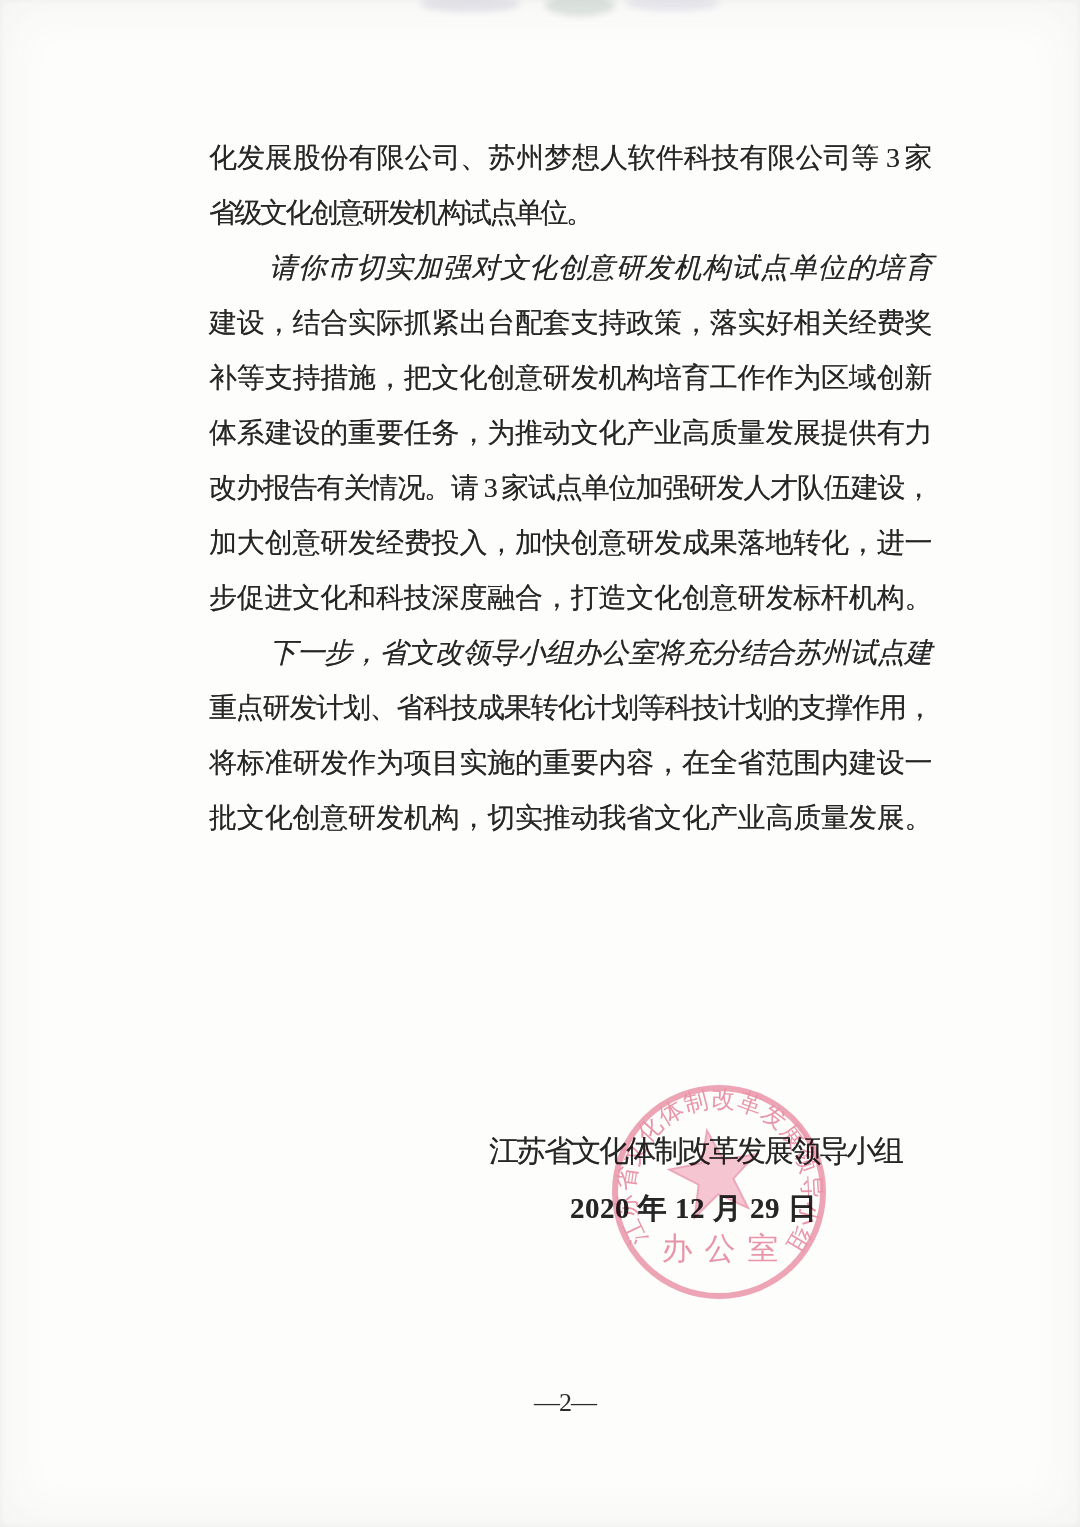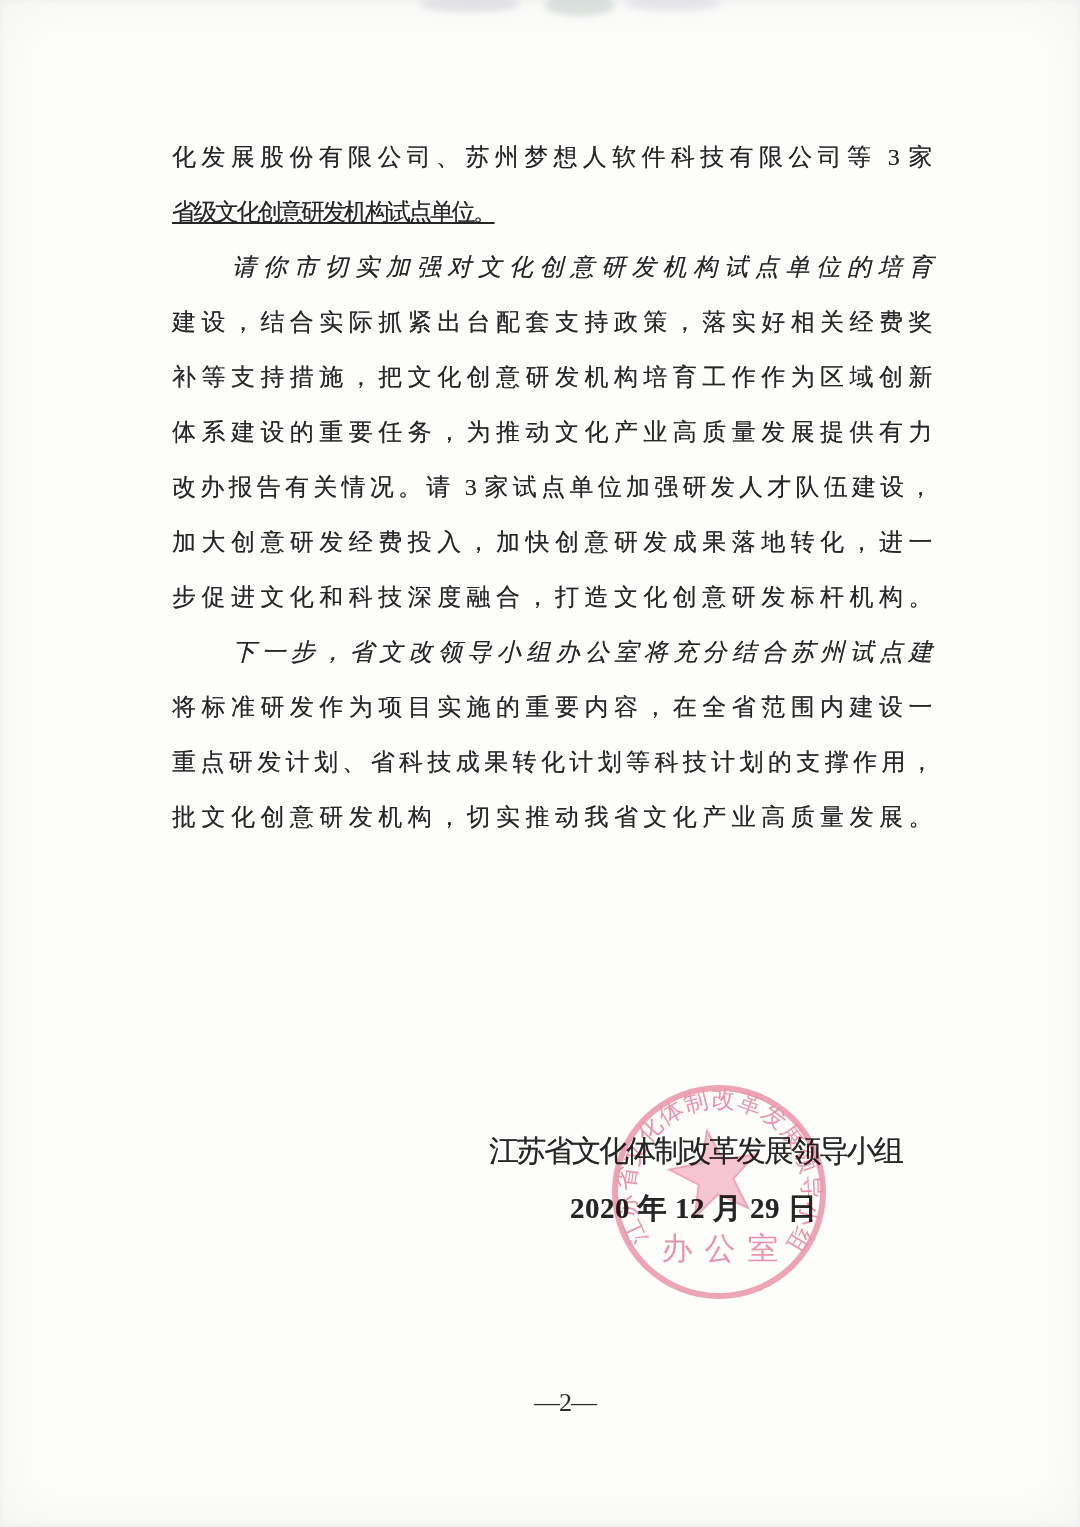--- a/index.html
+++ b/index.html
@@ -18,25 +18,25 @@
   .s1 { left:420px; top:-4px; width:100px; height:16px; background:rgba(168,168,190,0.28); }
   .s2 { left:545px; top:-6px; width:70px;  height:22px; background:rgba(150,168,158,0.30); }
   .s3 { left:625px; top:-4px; width:95px;  height:15px; background:rgba(172,172,196,0.24); }
 
   .body-text {
     position:absolute; left:172px; top:130px; width:758px;
     text-shadow:0 0 0.6px rgba(20,20,20,0.55);
   }
   .line {
     height:55px; line-height:55px;
-    font-size:24px; letter-spacing:-2.5px;
+    font-size:28px; letter-spacing:-2.5px;
     white-space:nowrap;
-    text-align:justify; text-align-last:justify; text-justify:inter-character;
+    text-align:justify; text-align-last:justify; text-justify:inter-character;margin-left:37px;
   }
-  .line.noj { text-align:center; text-align-last:left;text-decoration:underline; }
+  .line.noj { text-align:center; text-align-last:left; }
   .line.indent { padding-left:60px;font-style:italic; }
   .line.tight { letter-spacing:-3.8px; }
 
   .signature {
     position:absolute; left:489px; top:1131px;
     font-size:30px; letter-spacing:-2.5px; white-space:nowrap;
     text-shadow:0 0 0.6px rgba(20,20,20,0.5);
   }
   .date {
     position:absolute; left:570px; top:1189px;
@@ -72,22 +72,22 @@
     <div class="line">化发展股份有限公司、苏州梦想人软件科技有限公司等 3 家</div>
     <div class="line noj">省级文化创意研发机构试点单位。</div>
     <div class="line indent">请你市切实加强对文化创意研发机构试点单位的培育</div>
     <div class="line">建设，结合实际抓紧出台配套支持政策，落实好相关经费奖</div>
     <div class="line">补等支持措施，把文化创意研发机构培育工作作为区域创新</div>
     <div class="line">体系建设的重要任务，为推动文化产业高质量发展提供有力</div>
     <div class="line">改办报告有关情况。请 3 家试点单位加强研发人才队伍建设，</div>
     <div class="line">加大创意研发经费投入，加快创意研发成果落地转化，进一</div>
     <div class="line">步促进文化和科技深度融合，打造文化创意研发标杆机构。</div>
     <div class="line indent">下一步，省文改领导小组办公室将充分结合苏州试点建</div>
+    <div class="line tight">重点研发计划、省科技成果转化计划等科技计划的支撑作用，</div>
     <div class="line">将标准研发作为项目实施的重要内容，在全省范围内建设一</div>
-    <div class="line tight">重点研发计划、省科技成果转化计划等科技计划的支撑作用，</div>
     <div class="line">批文化创意研发机构，切实推动我省文化产业高质量发展。</div>
   </div>
 
   <div class="signature">江苏省文化体制改革发展领导小组</div>
   <div class="date">2020 年 12 月 29 日</div>
 
   <svg class="seal" viewBox="0 0 234 234">
     <circle cx="117" cy="117" r="104" fill="none" stroke="#ea8aa1" stroke-width="6" stroke-opacity="0.9"></circle>
     <path id="sealArc" d="M 47.4,165.8 A 85,85 0 1 1 186.6,165.8" fill="none"></path>
     <text class="ring-text">

